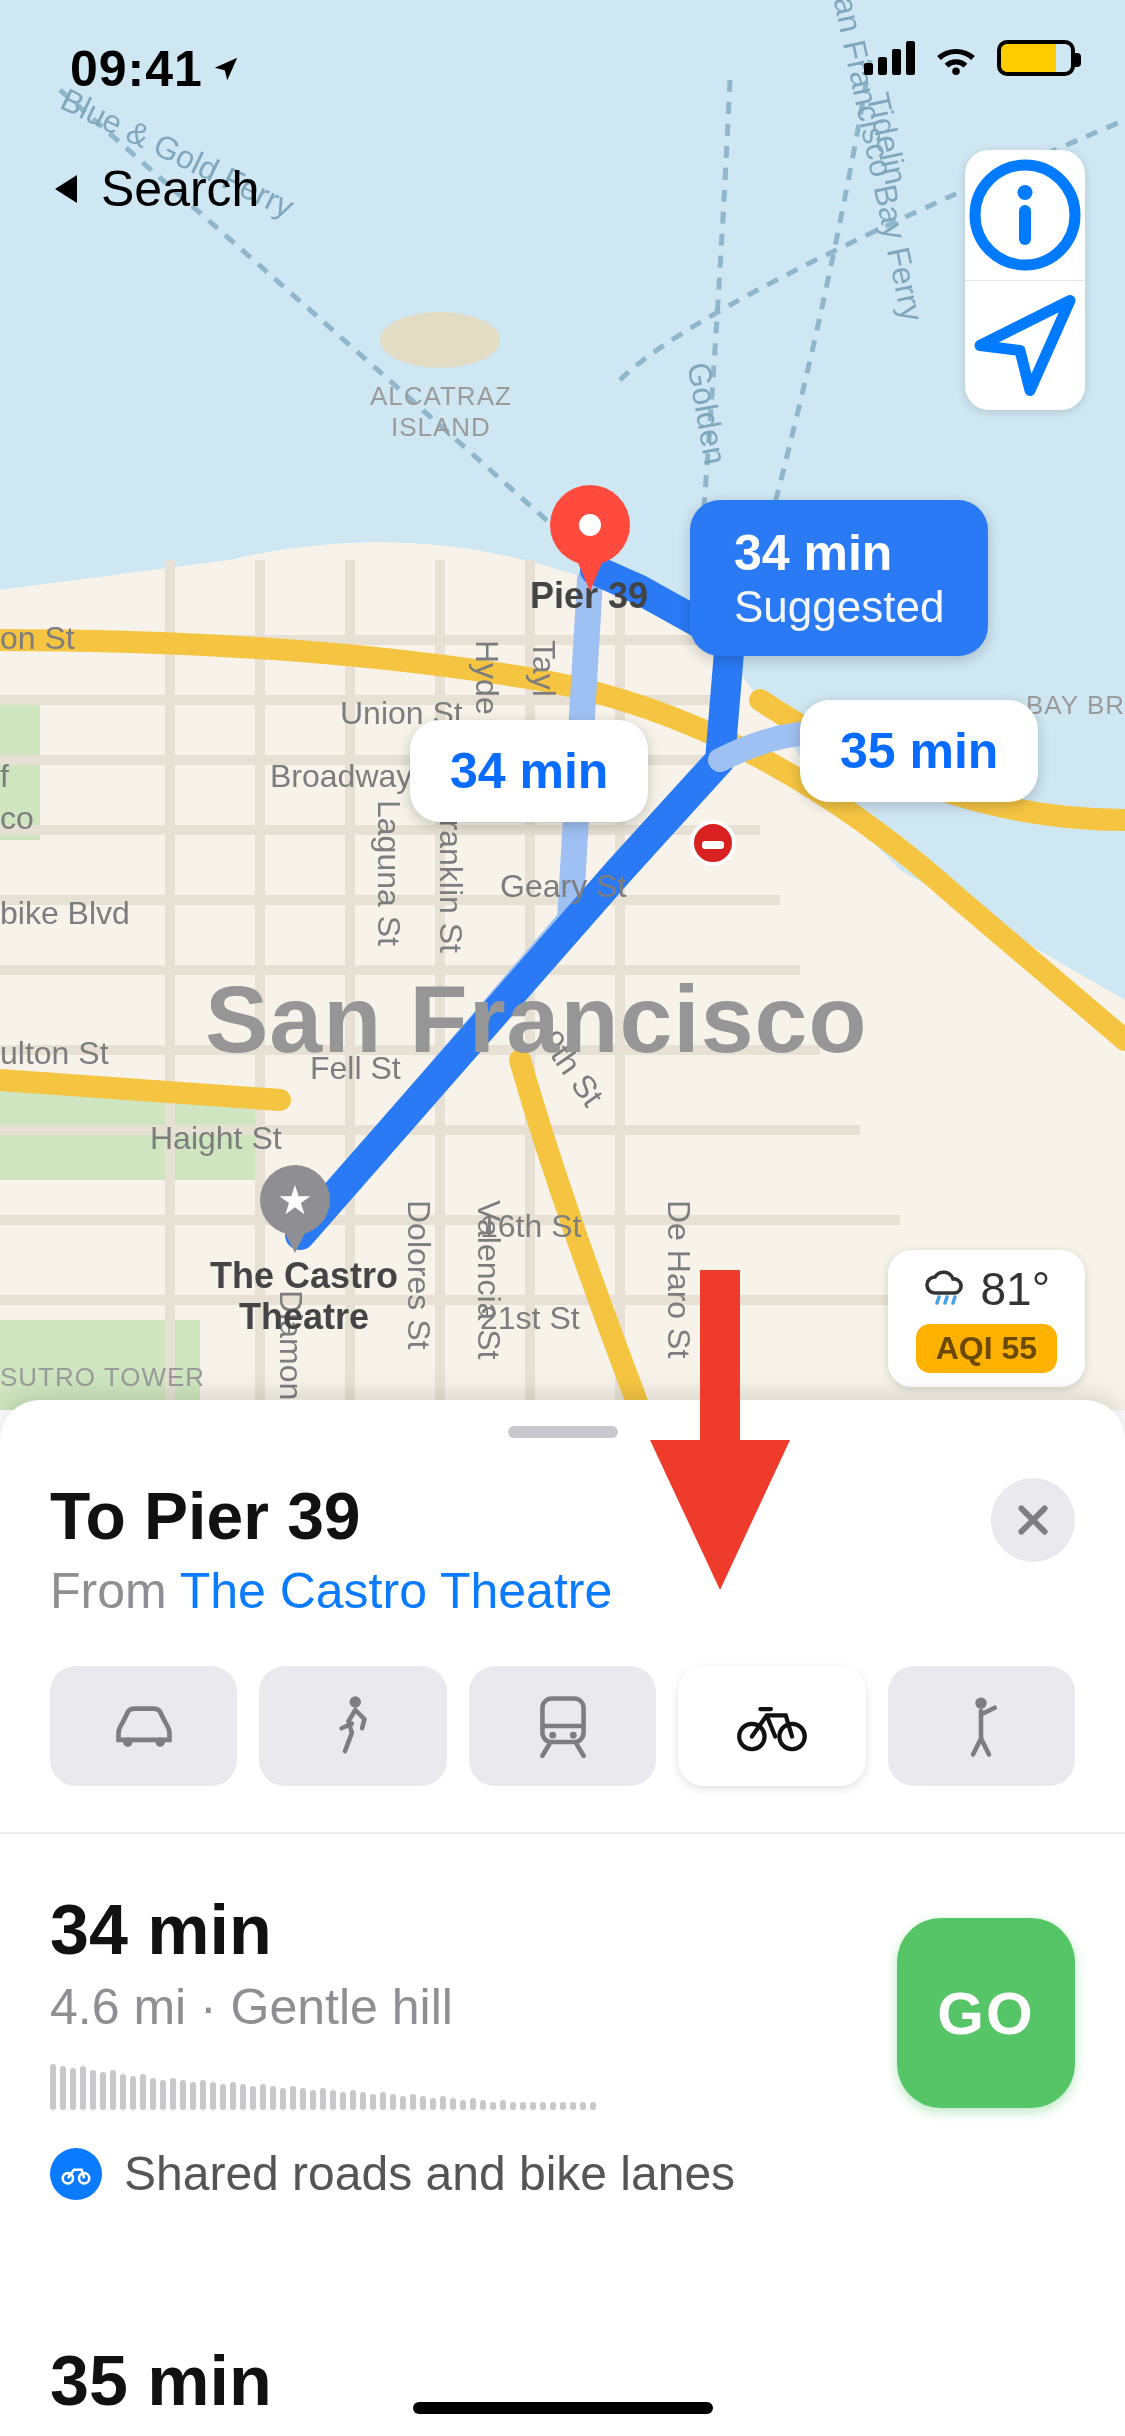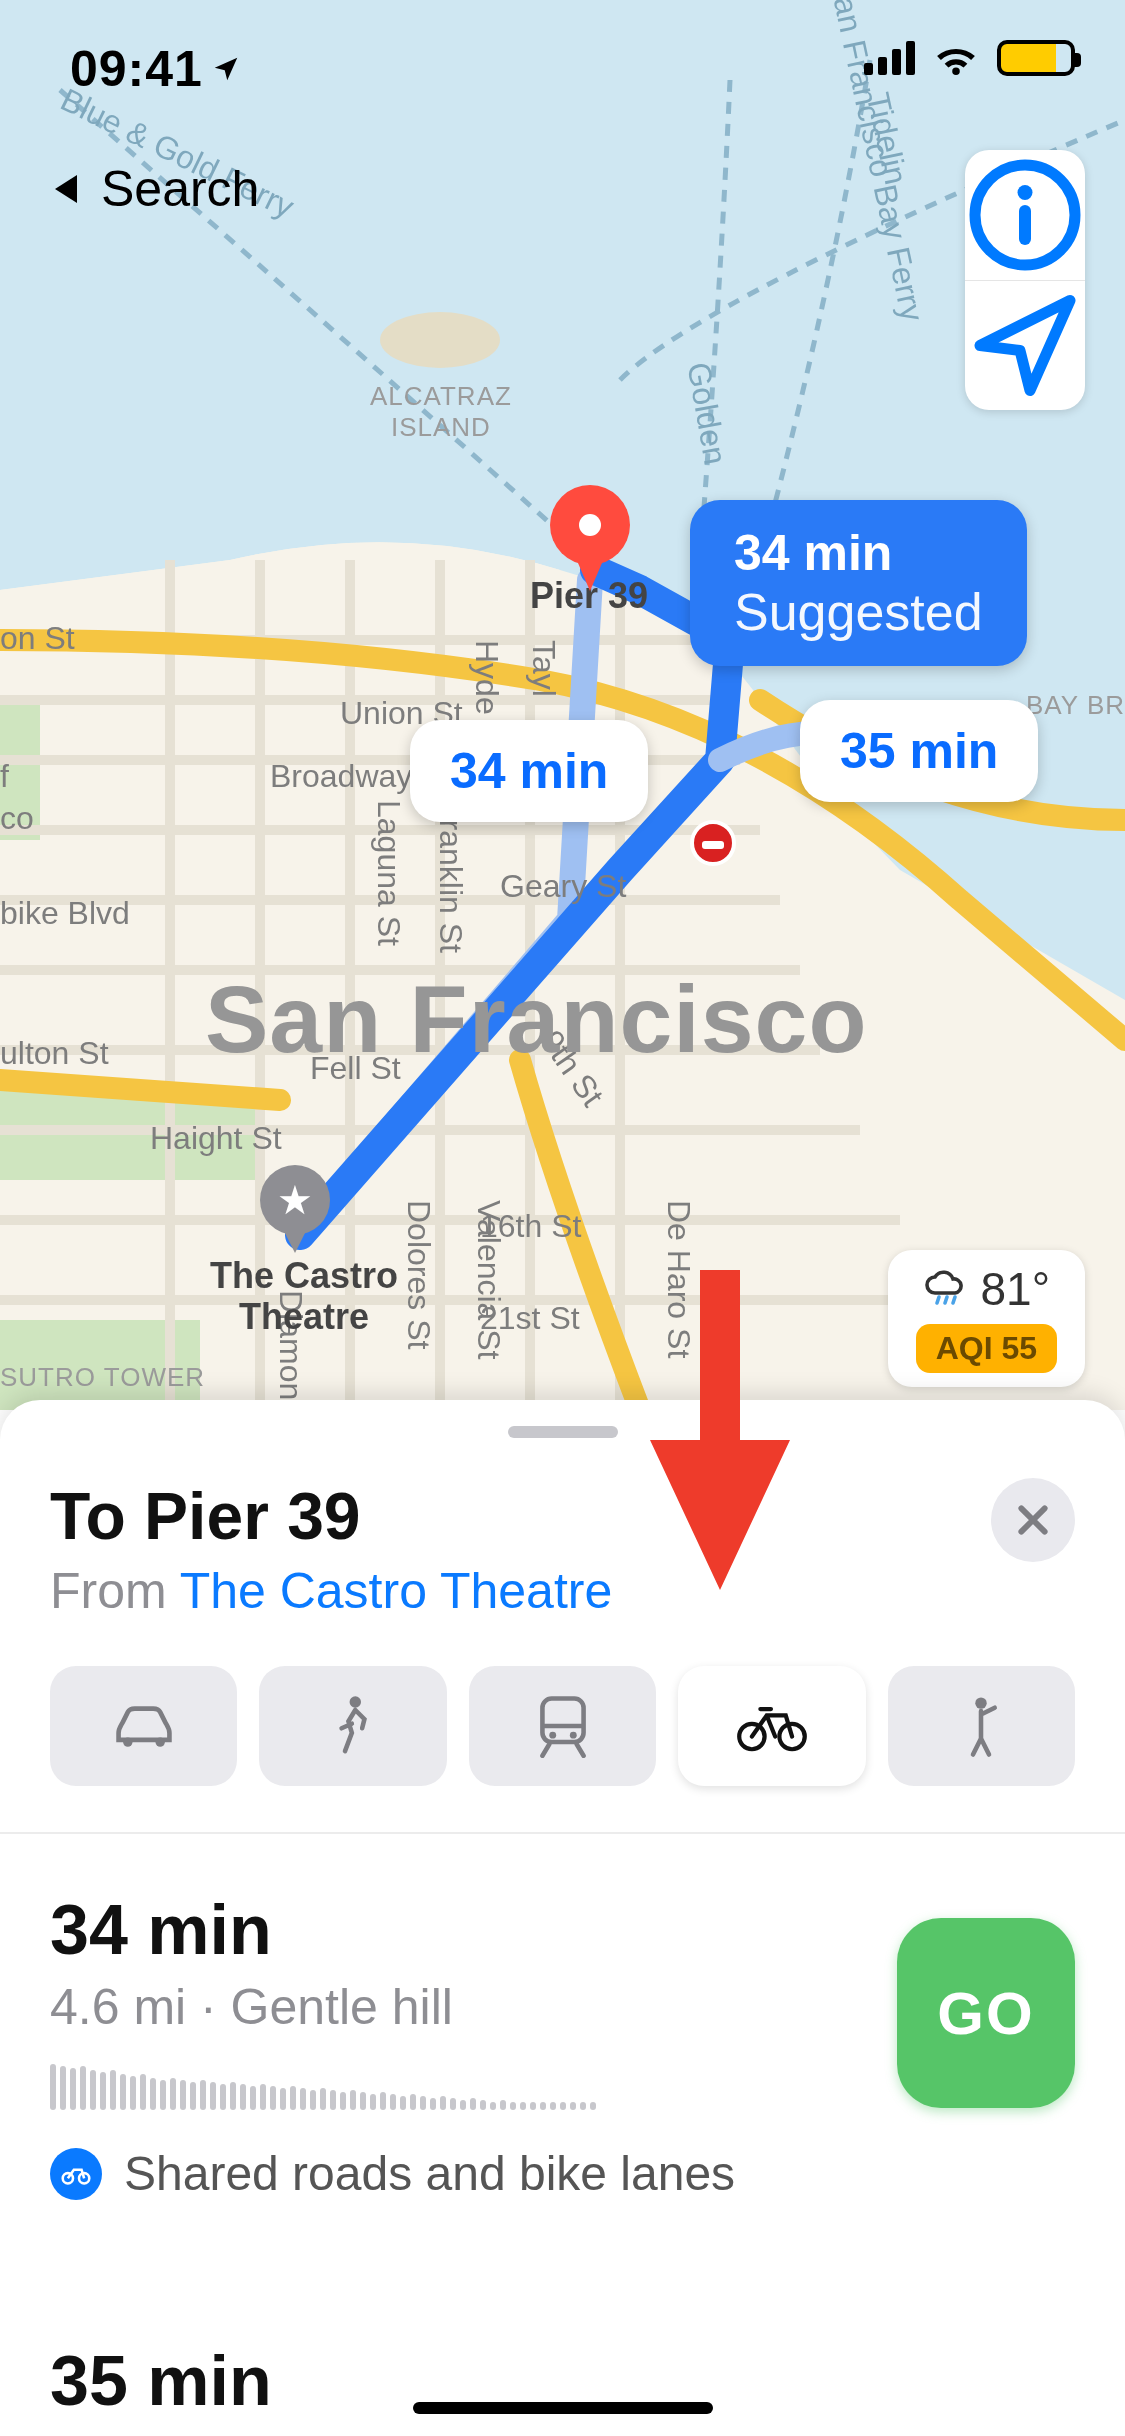--- a/index.html
+++ b/index.html
@@ -137,21 +137,21 @@
     padding:22px 40px;
     font-size:50px; font-weight:700;
     box-shadow:0 4px 14px rgba(0,0,0,.2);
     z-index:25;
     white-space:nowrap;
   }
   .route-bubble.blue{
     background:#2a7af6; color:#fff;
     padding:24px 44px;
   }
-  .route-bubble.blue .sub{ display:block; font-weight:400; font-size:52px; opacity:.95;}
+  .route-bubble.blue .sub{ display:block; font-weight:400; font-size:44px; opacity:.95;}
 
   .pin{
     position:absolute; width:80px; height:80px;
     background:#ff4b3e; border-radius:50%;
     z-index:26; left:550px; top:485px;
     display:flex;align-items:center;justify-content:center;
   }
   .pin::after{
     content:""; position:absolute; bottom:-26px; left:28px;
     width:0;height:0;border-left:12px solid transparent;border-right:12px solid transparent;

